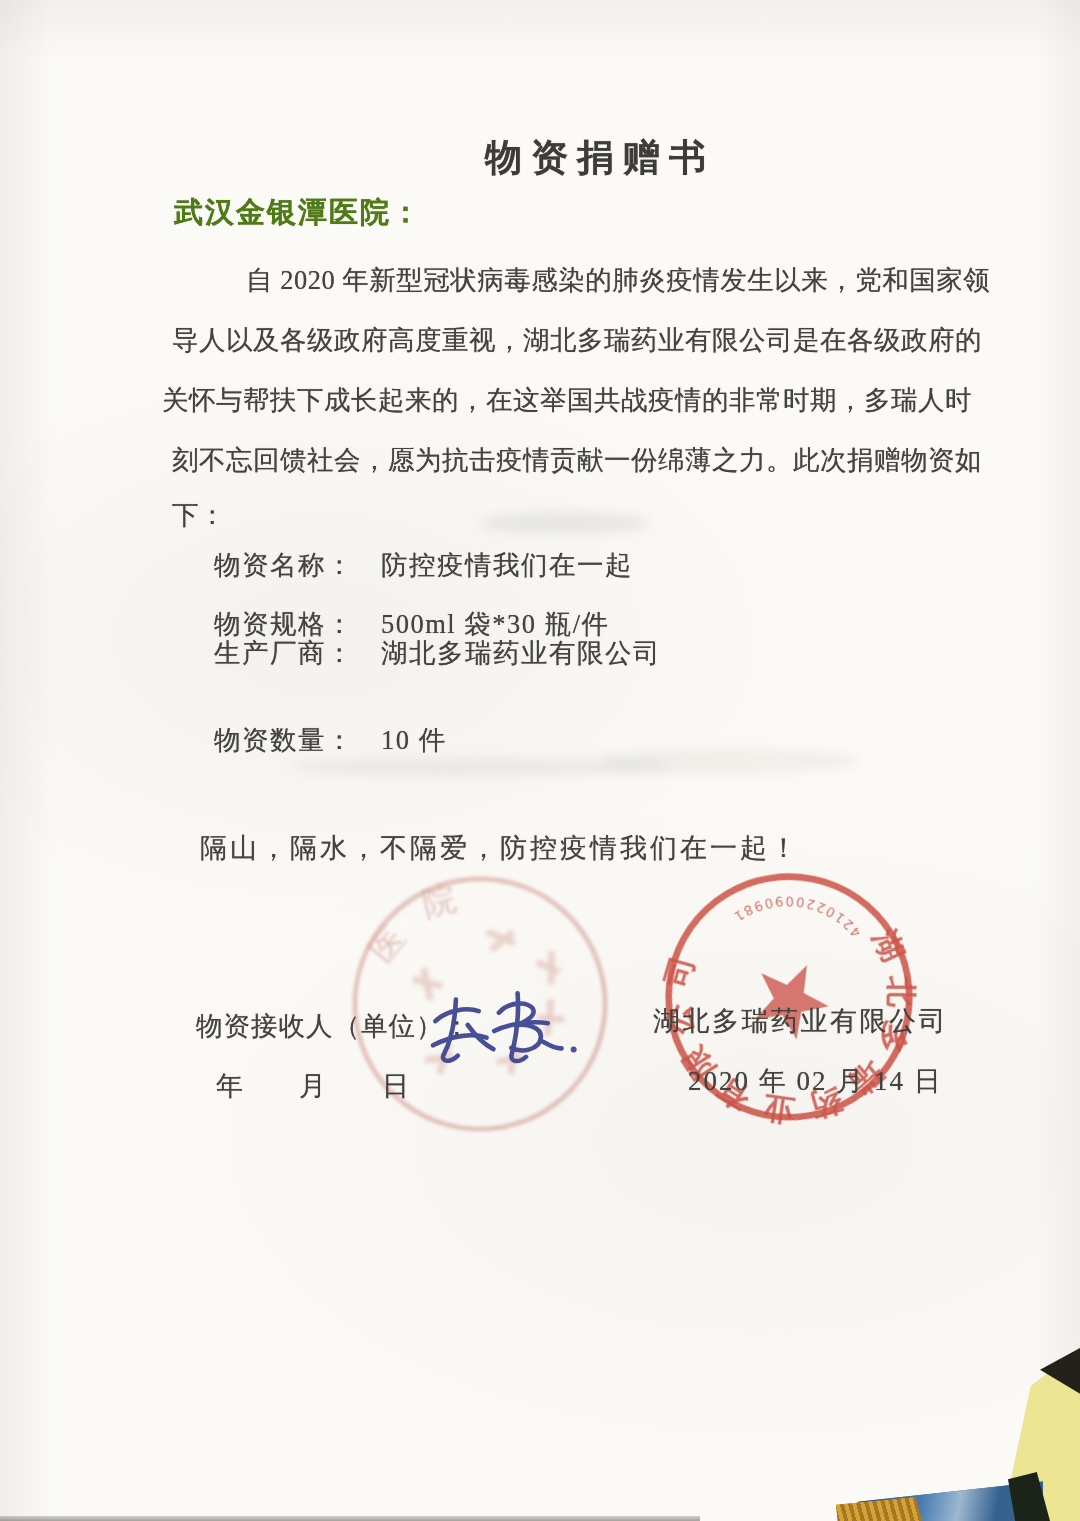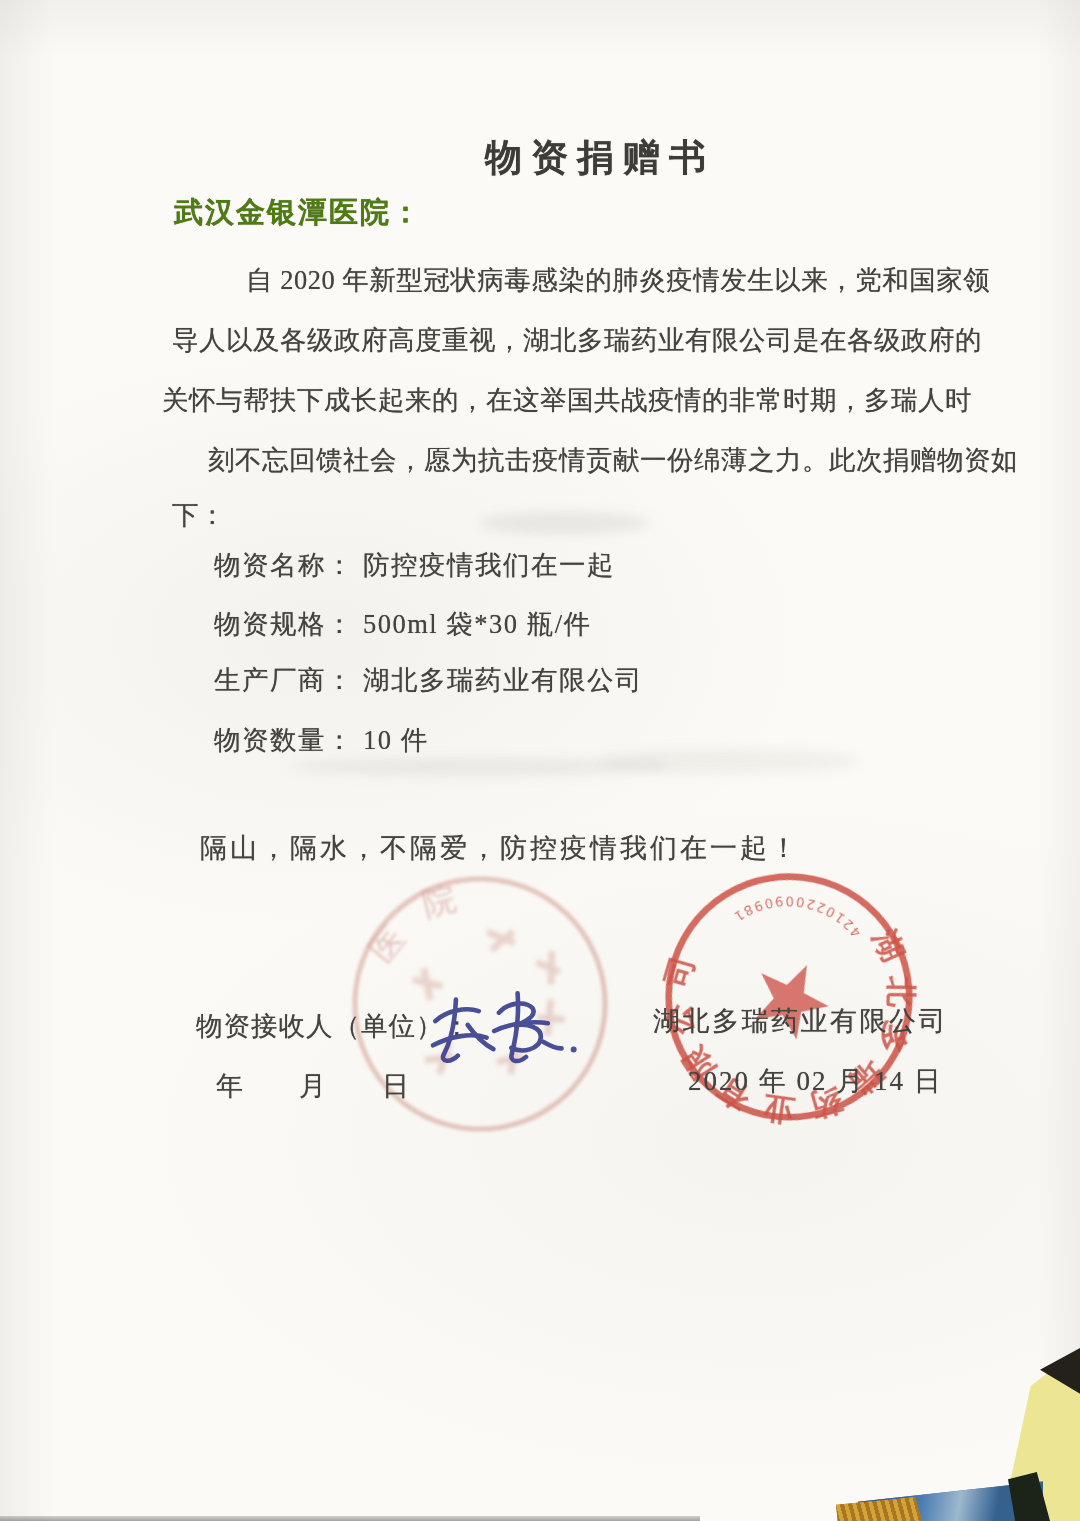--- a/index.html
+++ b/index.html
@@ -21,25 +21,25 @@
   .doc-title{
     left:100px;top:133px;width:1000px;text-align:center;
     font-size:37px;font-weight:bold;letter-spacing:9px;color:#3e3c39;
   }
   .salutation{left:174px;top:193px;font-size:29px;font-weight:bold;letter-spacing:2px;color:#4d7c0f;}
   .bodyline{font-size:26.5px;letter-spacing:0.5px;white-space:nowrap;
     text-align:justify;text-align-last:justify;}
   .bl-first{left:228px;top:262px;width:706px;margin-left:18px;}
   .bl-2{left:172px;top:322px;width:762px;}
   .bl-3{left:162px;top:382px;width:762px;}
-  .bl-4{left:172px;top:442px;width:762px;margin-left:36px;}
+  .bl-4{left:172px;top:442px;width:762px;}
   .bl-last{left:172px;top:497px;text-align:left;text-align-last:left;width:auto;}
   .item-row{left:214px;font-size:26.5px;letter-spacing:1.5px;white-space:nowrap;}
-  .item-row .item-label{margin-right:9px;}
-  .ir-0{top:547px;} .ir-1{top:606px;} .ir-2{top:662px;} .ir-3{top:722px;}
+  .item-row .item-label{margin-right:27px;}
+  .ir-0{top:547px;} .ir-1{top:606px;} .ir-2{top:635px;} .ir-3{top:722px;}
   .slogan{left:200px;top:830px;font-size:27px;letter-spacing:3px;}
   .receiver-label{left:196px;top:1008px;font-size:26.5px;letter-spacing:1px;z-index:4;}
   .date-blanks{left:216px;top:1068px;font-size:27px;display:flex;gap:56px;z-index:4;}
   .donor-name{left:653px;top:1003px;font-size:27px;letter-spacing:2.5px;z-index:4;}
   .donor-date{left:688px;top:1063px;font-size:27px;letter-spacing:2px;z-index:4;}
   .seal{position:absolute;pointer-events:none;}
   .seal-hospital{left:342px;top:866px;width:276px;height:276px;z-index:3;opacity:0.75;mix-blend-mode:multiply;}
   .seal-company{left:648px;top:856px;width:282px;height:282px;z-index:3;opacity:0.92;mix-blend-mode:multiply;}
   .signature-svg{position:absolute;left:424px;top:982px;width:170px;height:92px;z-index:5;transform:rotate(-4deg);}
   .smudge{position:absolute;background:rgba(120,115,108,0.12);filter:blur(6px);border-radius:50%;z-index:1;}

